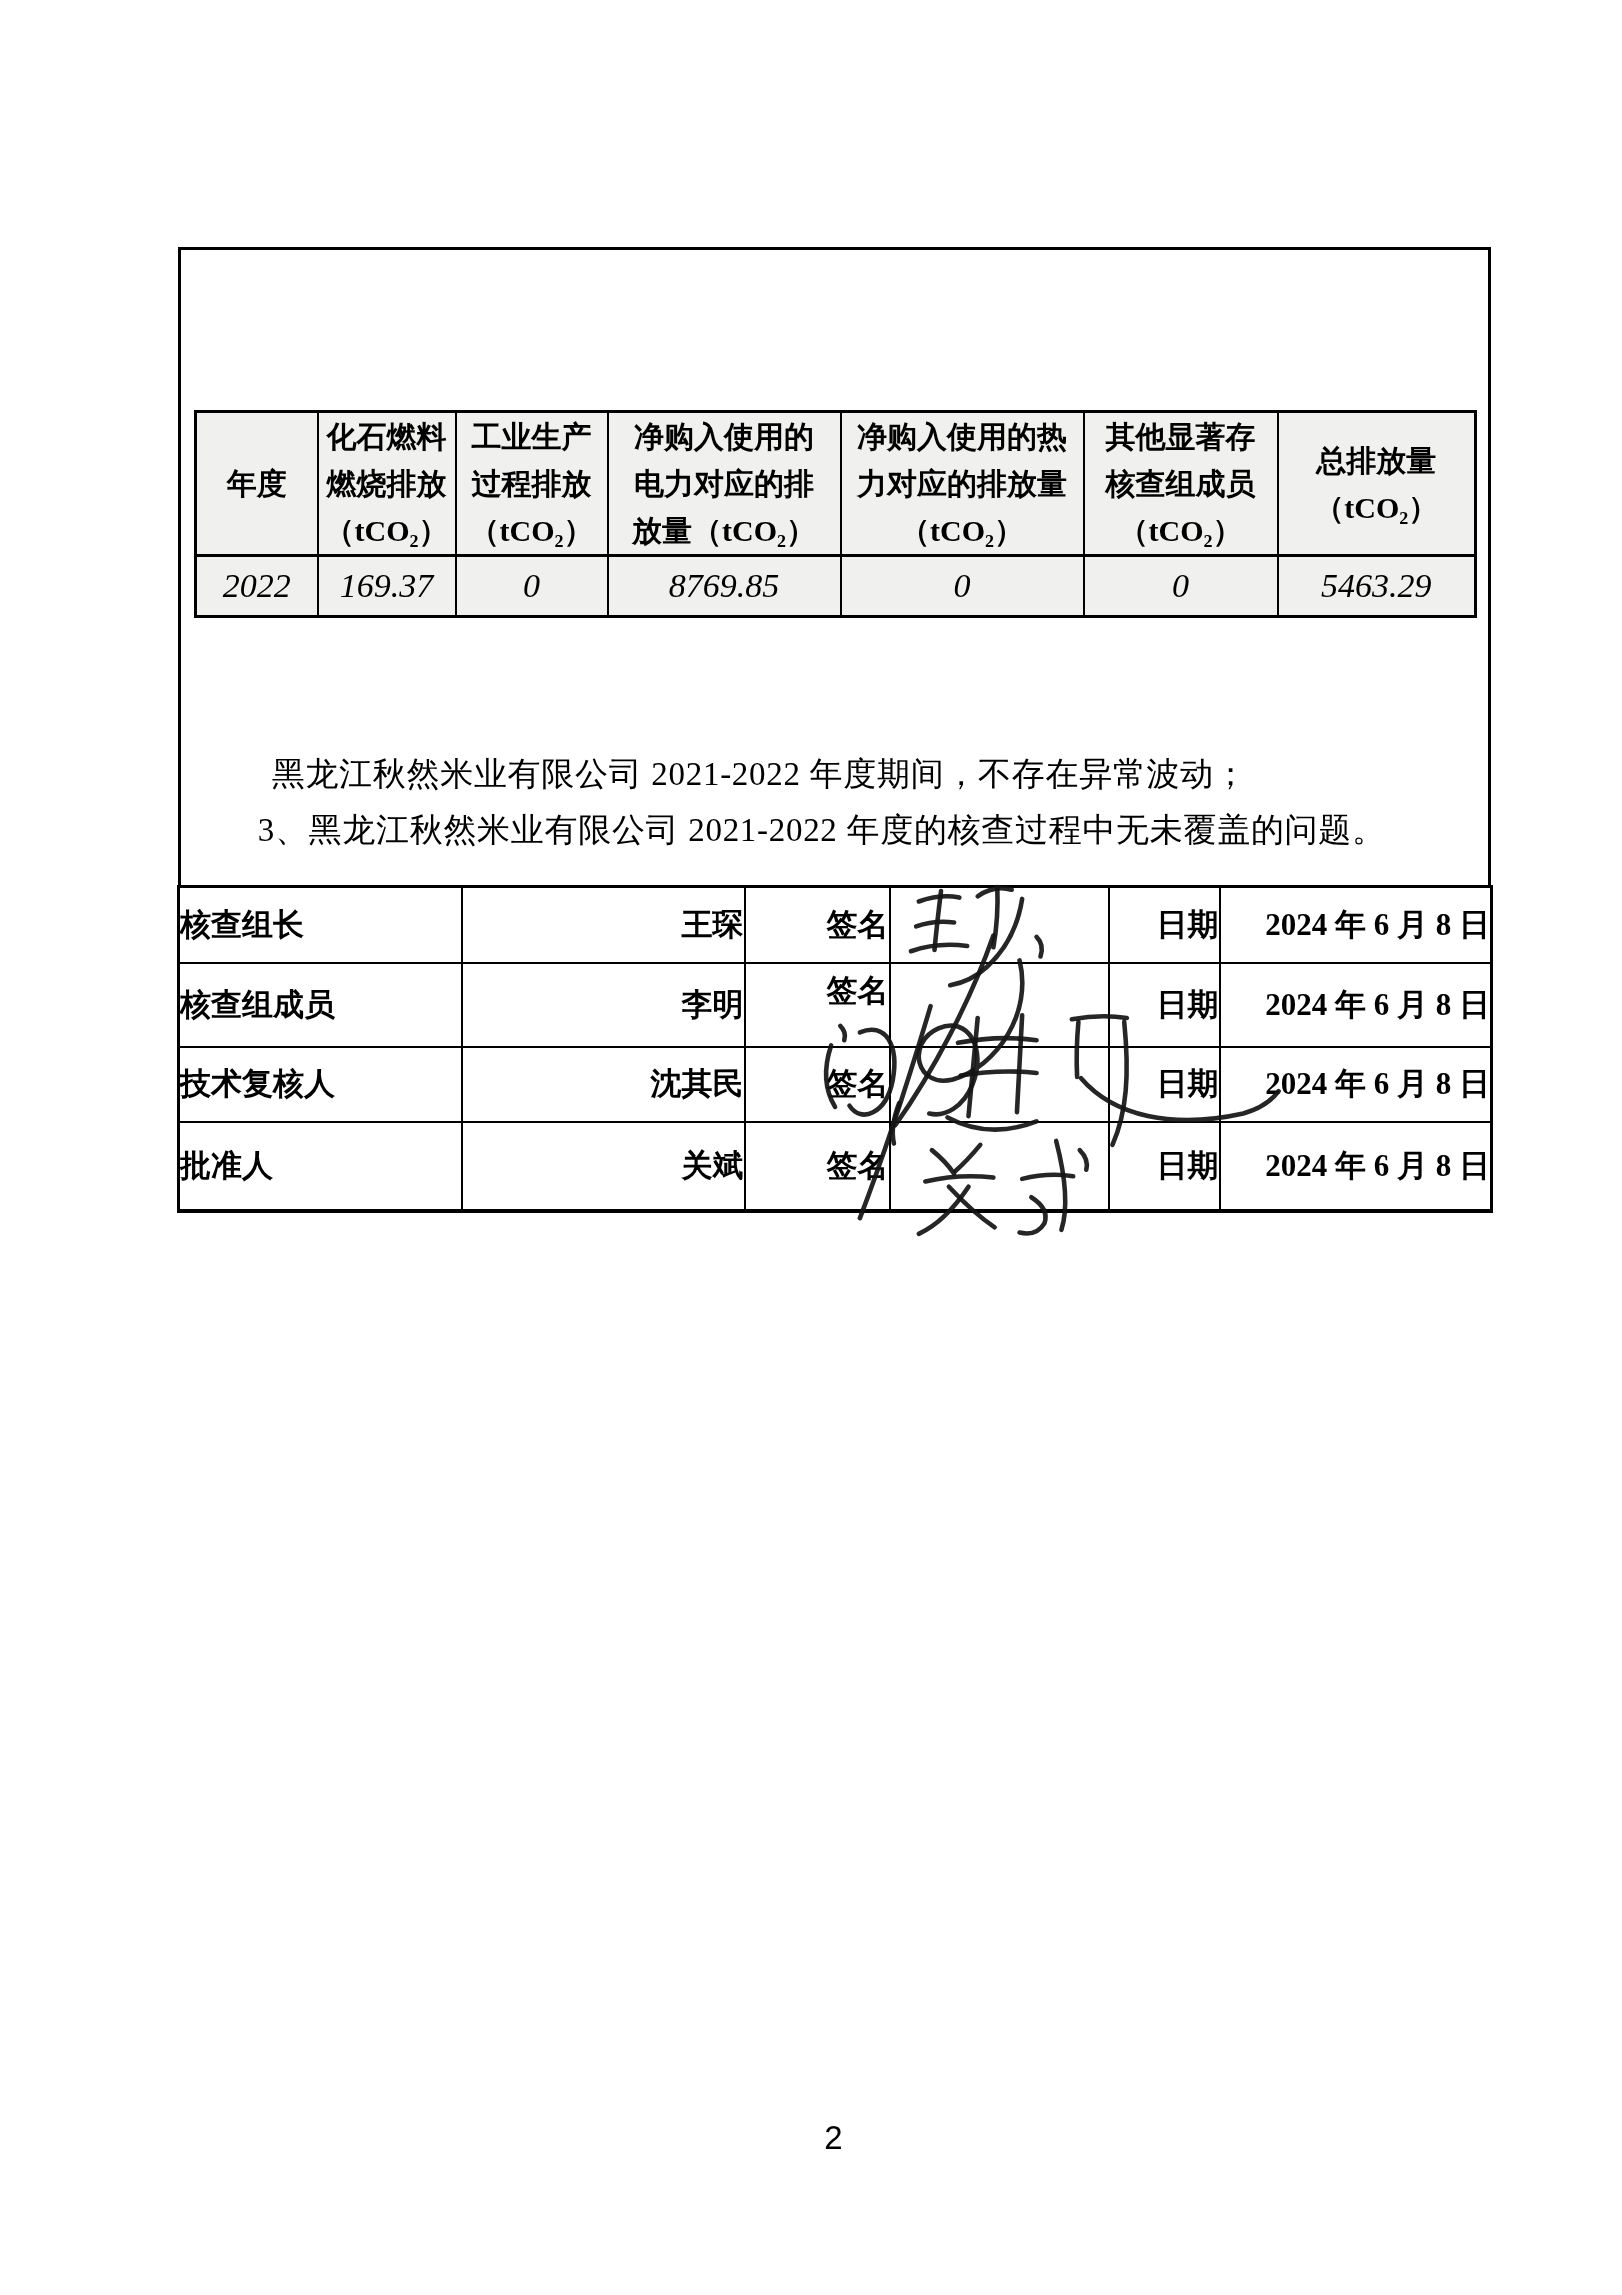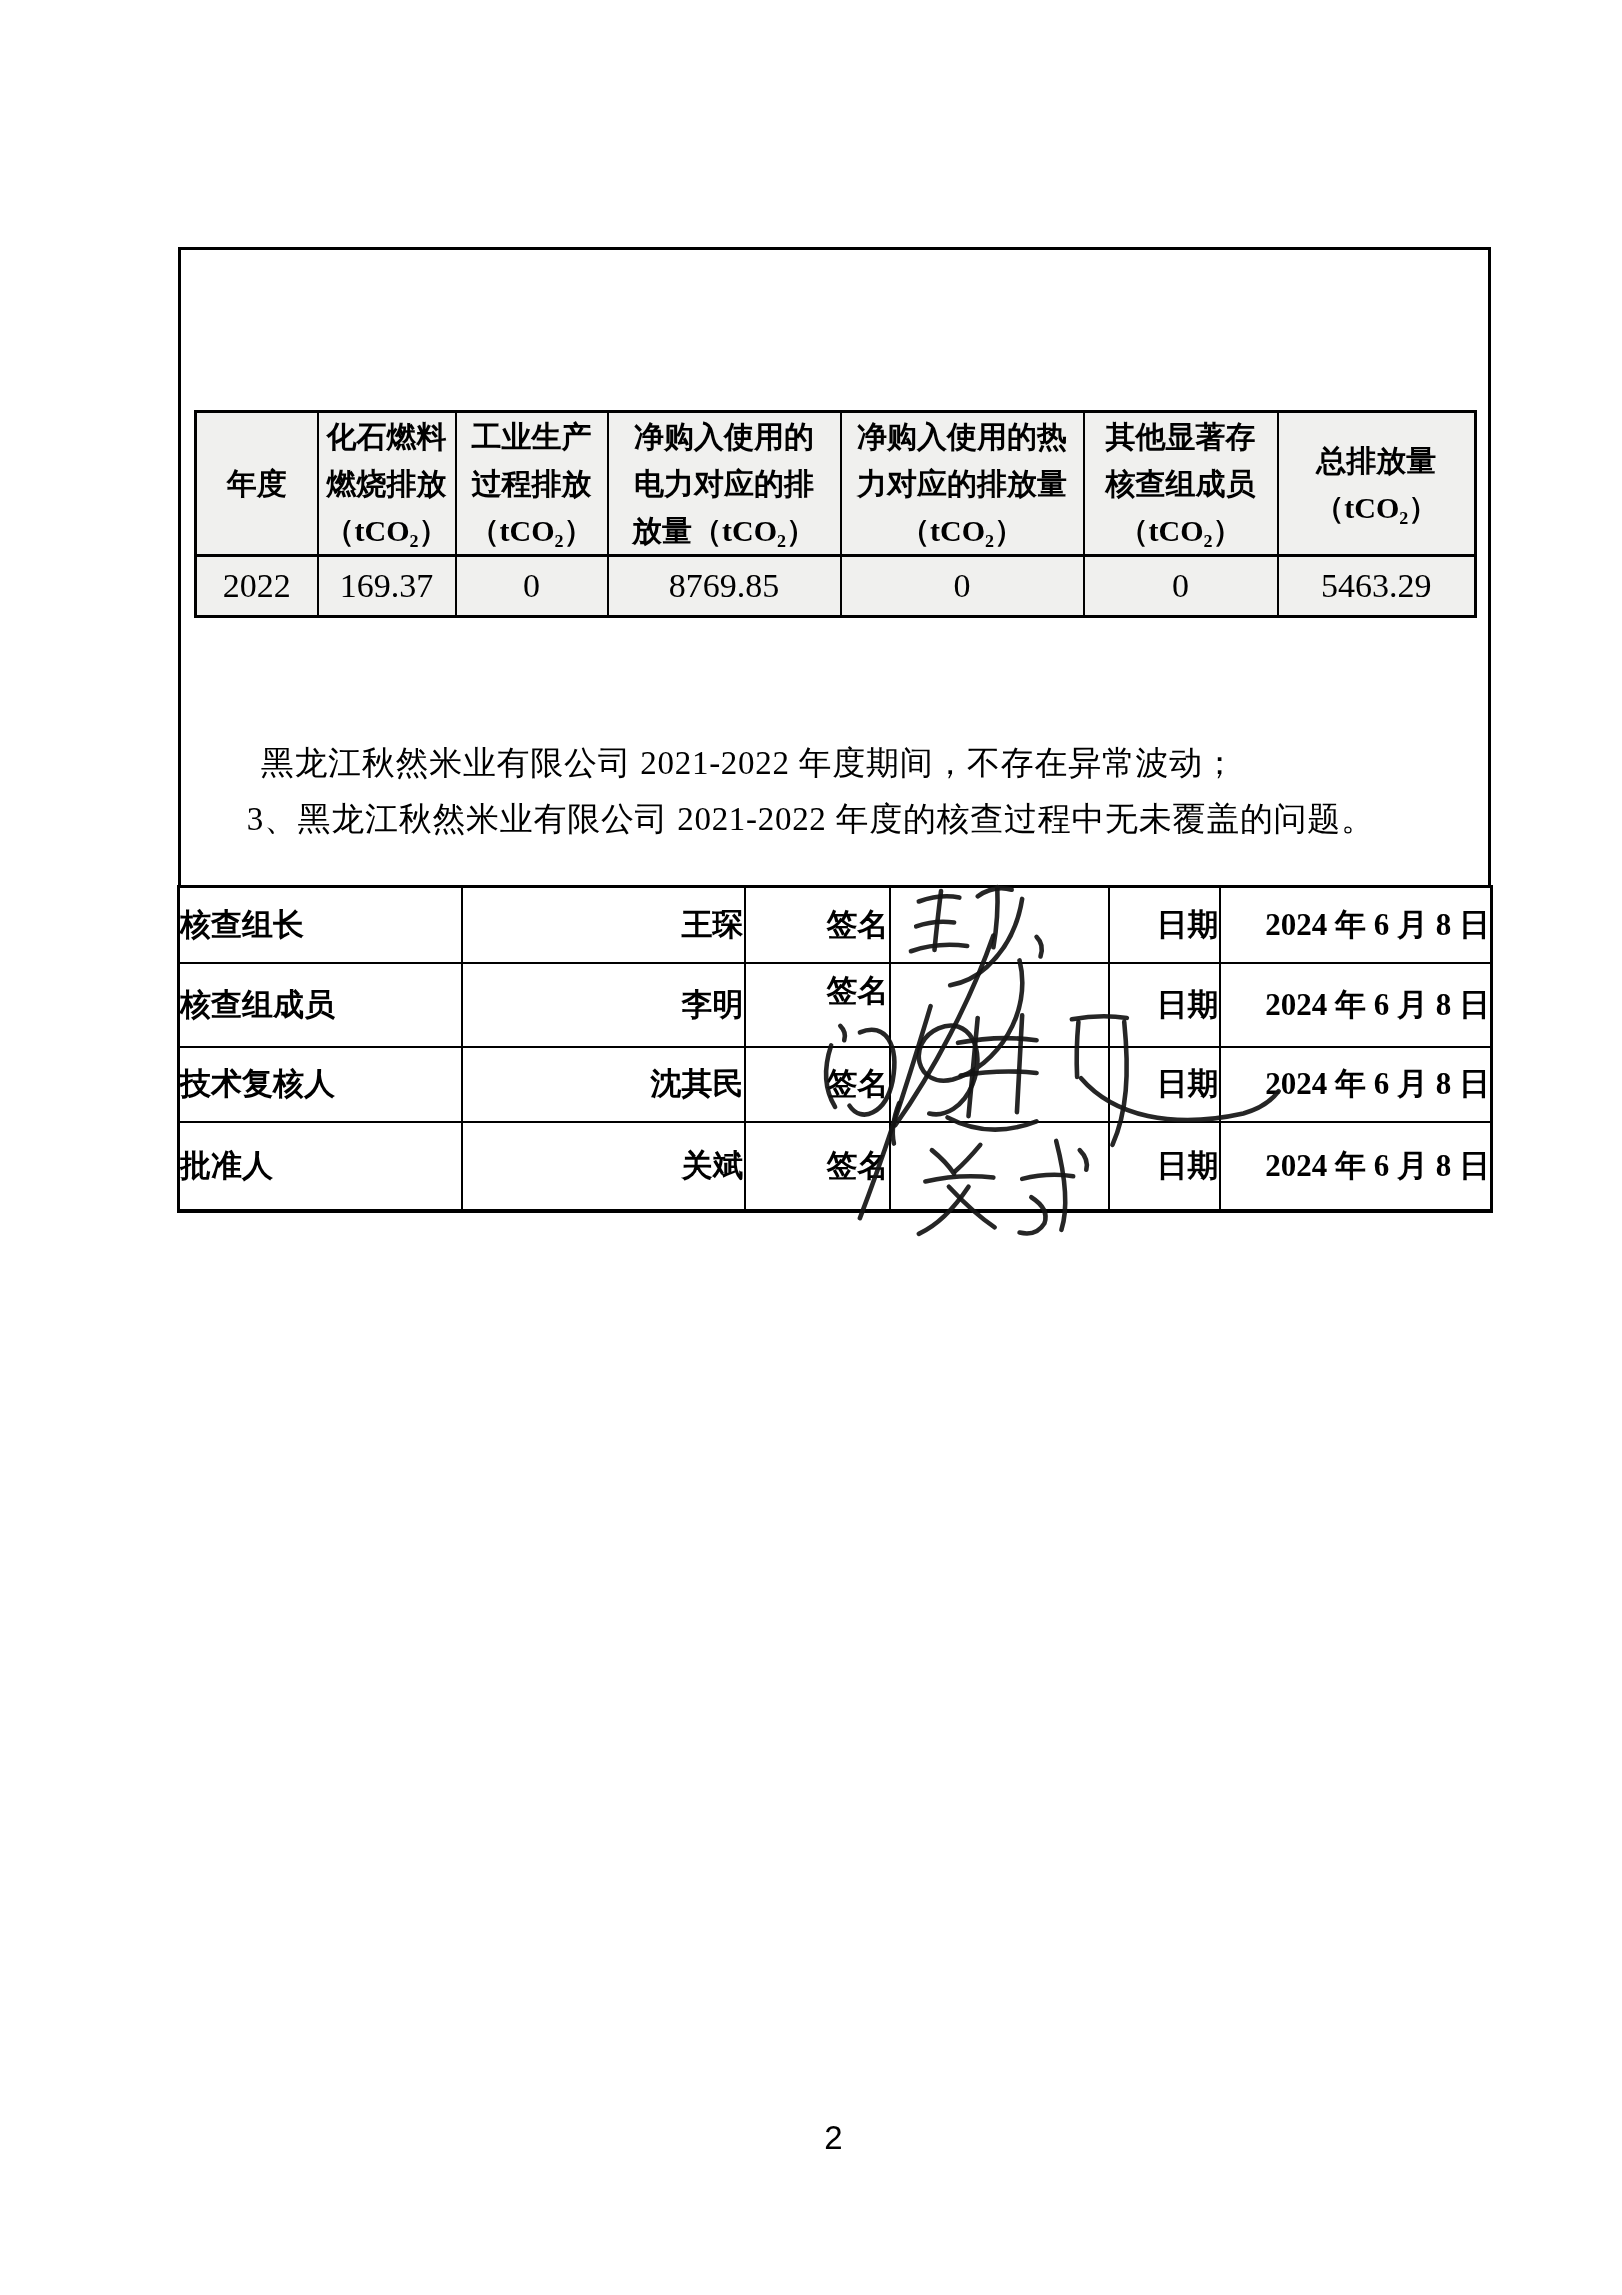--- a/index.html
+++ b/index.html
@@ -21,24 +21,24 @@
   table.emissions th, table.emissions td{
     border-left:2px solid #000;border-right:2px solid #000;
     border-top:3.9px solid #000;border-bottom:3.9px solid #000;
     text-align:center;vertical-align:middle;padding:0;
   }
   table.emissions th{
     font-weight:bold;font-size:30px;line-height:47px;white-space:pre-line;
   }
   table.emissions tr.head{height:139px;}
   table.emissions tr.data{height:61px;}
-  table.emissions td{font-size:34px;}
+  table.emissions td{font-size:34px;font-style:italic;}
   
   .note{
-    position:absolute;left:15.7px;width:1269px;margin:4px;
+    position:absolute;left:15.7px;width:1269px;margin:15px;
     font-size:33px;line-height:42px;letter-spacing:0.7px;
   }
   .note1{top:488px;text-indent:60px;}
   .note2{top:544px;text-indent:46px;}
   
   table.sign{
     position:absolute;left:-3.9px;bottom:-3.9px;width:1313px;
     border-collapse:collapse;table-layout:fixed;background:#ffffff;
     border:3.3px solid #000;border-bottom-width:4.6px;
   }

